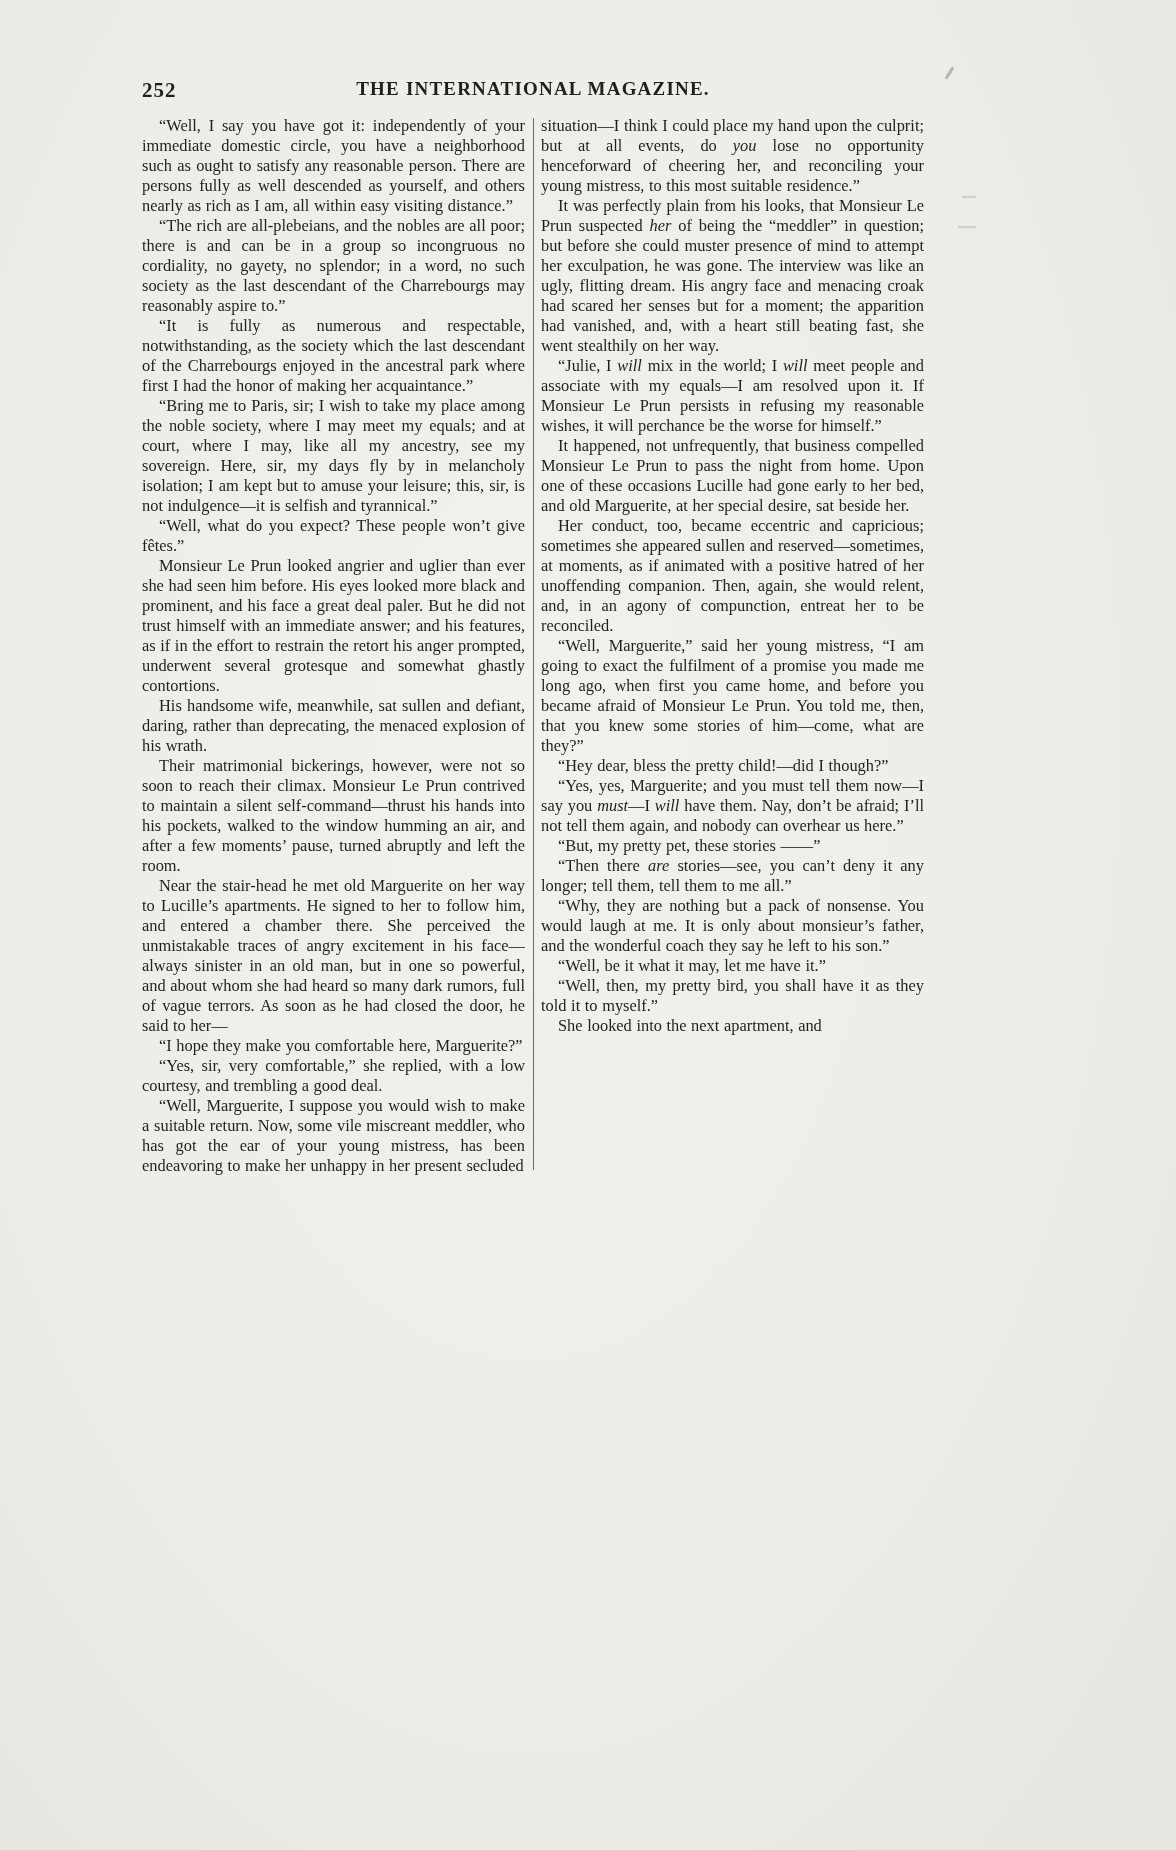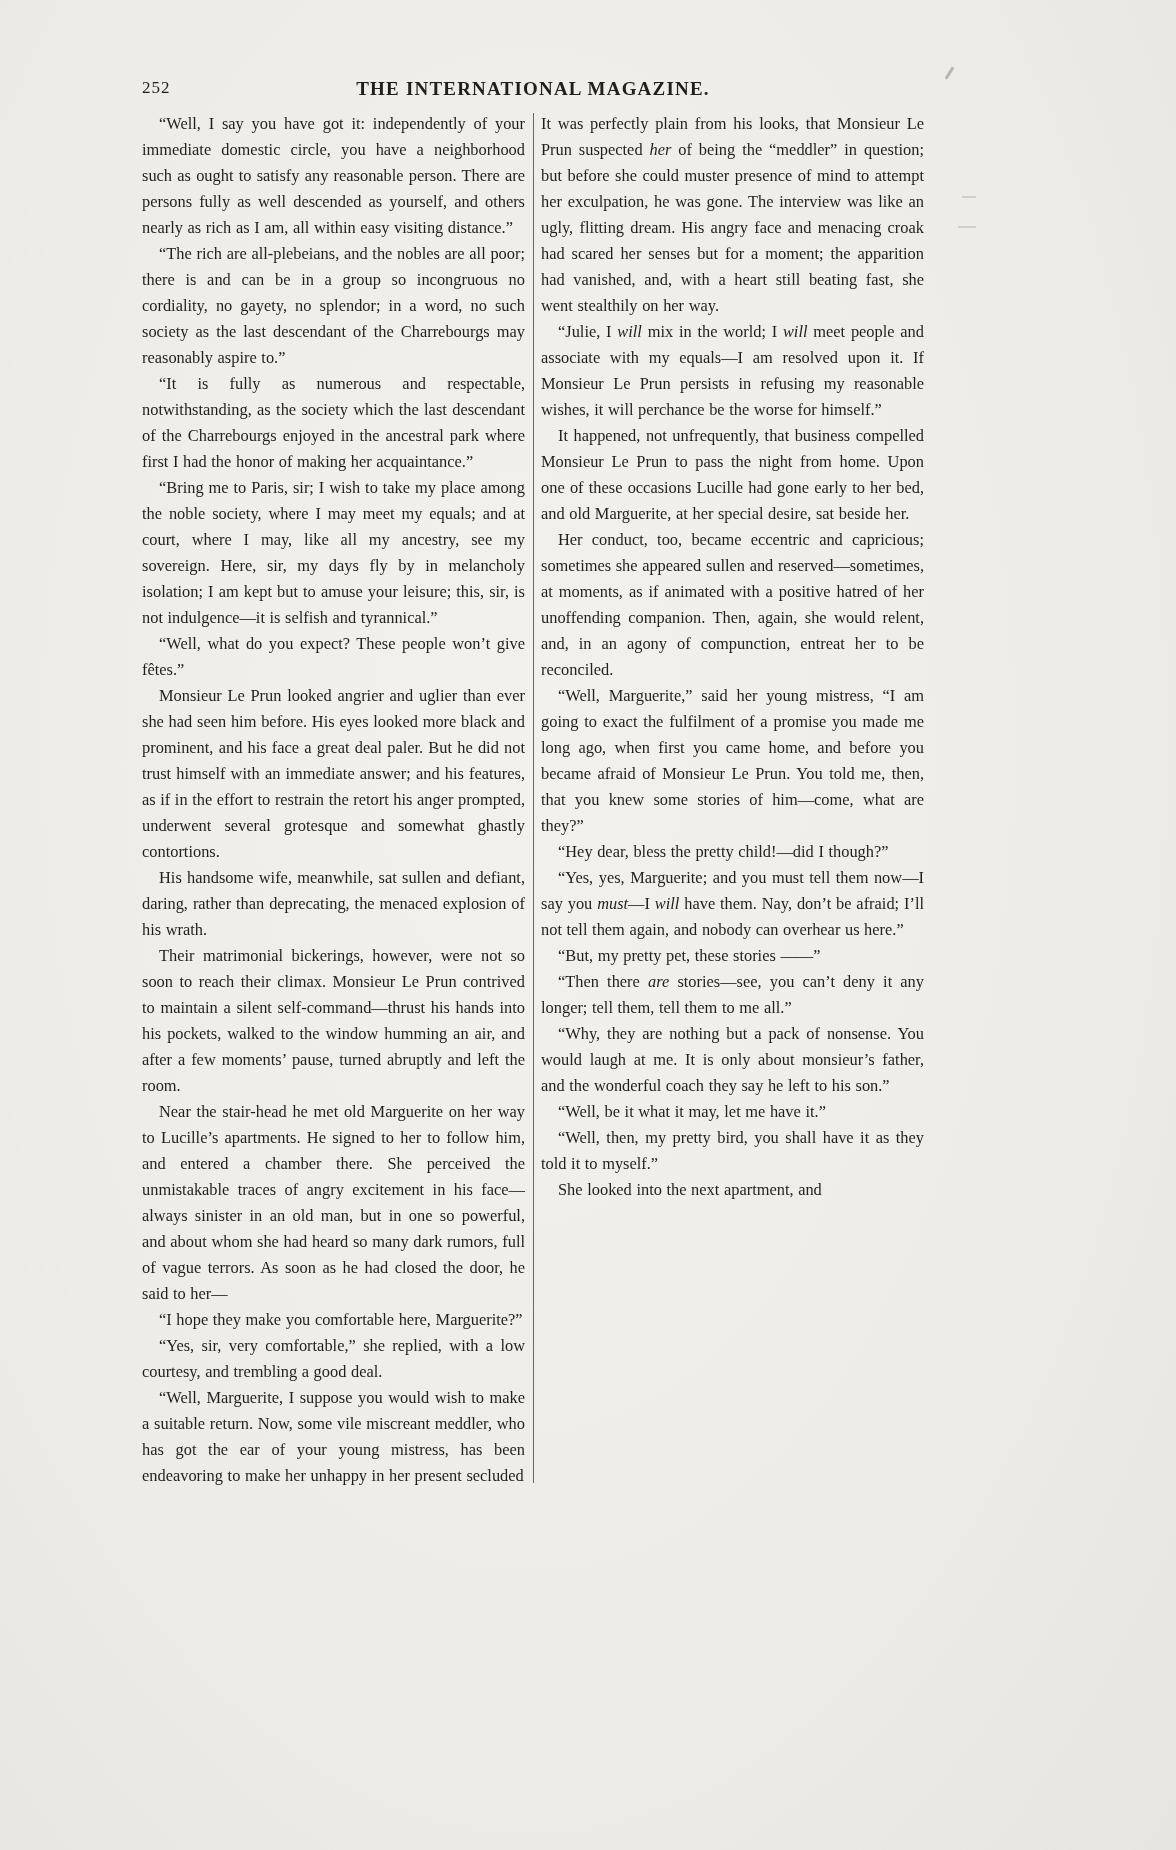--- a/index.html
+++ b/index.html
@@ -24,22 +24,22 @@
     top: 78px;
     width: 782px;
   }
   .page-header {
     display: flex;
     align-items: baseline;
     position: relative;
     margin-bottom: 13px;
   }
   .page-number {
-    font-size: 17px;
-    font-weight: 400;
+    font-size: 21px;
+    font-weight: 700;
     letter-spacing: 1px;
   }
   .magazine-title {
     position: absolute;
     left: 0;
     right: 0;
     text-align: center;
     font-size: 19px;
     font-weight: 700;
     letter-spacing: 1.2px;
@@ -54,21 +54,21 @@
   }
   .col-divider {
     width: 1px;
     background: #6b6862;
     margin: 2px 7px 6px 8px;
     flex: 0 0 1px;
   }
   .column p {
     margin: 0;
     font-size: 16.4px;
-    line-height: 26px;
+    line-height: 20px;
     text-indent: 17px;
     word-spacing: 0.5px;
     font-family: Liberation Serif, serif;
   }
   .col-right p:first-child {
     text-indent: 0;
   }
   .column p i {
     font-style: italic;
   }
@@ -126,20 +126,21 @@
           <p>Monsieur Le Prun looked angrier and uglier than ever she had seen him before.  His eyes looked more black and prominent, and his face a great deal paler.  But he did not trust himself with an immediate answer; and his features, as if in the effort to restrain the retort his anger prompted, underwent several grotesque and somewhat ghastly contortions.</p>
           <p>His handsome wife, meanwhile, sat sullen and defiant, daring, rather than deprecating, the menaced explosion of his wrath.</p>
           <p>Their matrimonial bickerings, however, were not so soon to reach their climax.  Monsieur Le Prun contrived to maintain a silent self-command—thrust his hands into his pockets, walked to the window humming an air, and after a few moments’ pause, turned abruptly and left the room.</p>
           <p>Near the stair-head he met old Marguerite on her way to Lucille’s apartments.  He signed to her to follow him, and entered a chamber there.  She perceived the unmistakable traces of angry excitement in his face—always sinister in an old man, but in one so powerful, and about whom she had heard so many dark rumors, full of vague terrors.  As soon as he had closed the door, he said to her—</p>
           <p>“I hope they make you comfortable here, Marguerite?”</p>
           <p>“Yes, sir, very comfortable,” she replied, with a low courtesy, and trembling a good deal.</p>
           <p>“Well, Marguerite, I suppose you would wish to make a suitable return.  Now, some vile miscreant meddler, who has got the ear of your young mistress, has been endeavoring to make her unhappy in her present secluded</p>
         </div>
       <div class="col-divider"></div>
       <div class="column col-right">
+          <p>situation—I think I could place my hand upon the culprit; but at all events, do <i>you</i> lose no opportunity henceforward of cheering her, and reconciling your young mistress, to this most suitable residence.”</p>
           <p>It was perfectly plain from his looks, that Monsieur Le Prun suspected <i>her</i> of being the “meddler” in question; but before she could muster presence of mind to attempt her exculpation, he was gone.  The interview was like an ugly, flitting dream.  His angry face and menacing croak had scared her senses but for a moment; the apparition had vanished, and, with a heart still beating fast, she went stealthily on her way.</p>
           <p>“Julie, I <i>will</i> mix in the world; I <i>will</i> meet people and associate with my equals—I am resolved upon it.  If Monsieur Le Prun persists in refusing my reasonable wishes, it will perchance be the worse for himself.”</p>
           <p>It happened, not unfrequently, that business compelled Monsieur Le Prun to pass the night from home.  Upon one of these occasions Lucille had gone early to her bed, and old Marguerite, at her special desire, sat beside her.</p>
           <p>Her conduct, too, became eccentric and capricious; sometimes she appeared sullen and reserved—sometimes, at moments, as if animated with a positive hatred of her unoffending companion.  Then, again, she would relent, and, in an agony of compunction, entreat her to be reconciled.</p>
           <p>“Well, Marguerite,” said her young mistress, “I am going to exact the fulfilment of a promise you made me long ago, when first you came home, and before you became afraid of Monsieur Le Prun.  You told me, then, that you knew some stories of him—come, what are they?”</p>
           <p>“Hey dear, bless the pretty child!—did I though?”</p>
           <p>“Yes, yes, Marguerite; and you must tell them now—I say you <i>must</i>—I <i>will</i> have them.  Nay, don’t be afraid; I’ll not tell them again, and nobody can overhear us here.”</p>
           <p>“But, my pretty pet, these stories ——”</p>
           <p>“Then there <i>are</i> stories—see, you can’t deny it any longer; tell them, tell them to me all.”</p>
           <p>“Why, they are nothing but a pack of nonsense.  You would laugh at me.  It is only about monsieur’s father, and the wonderful coach they say he left to his son.”</p>

